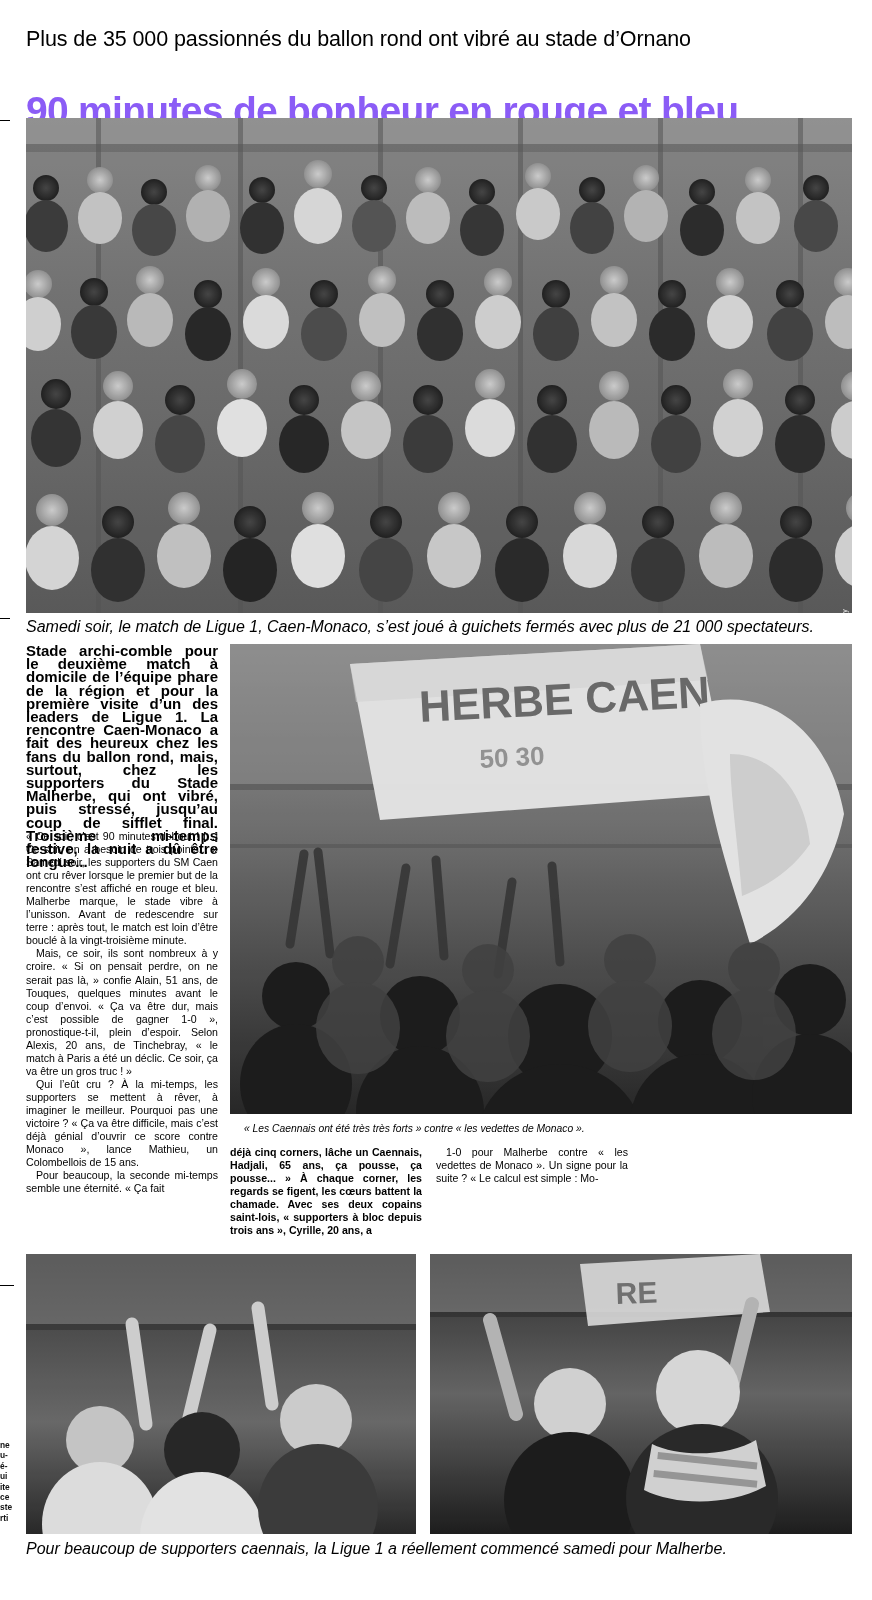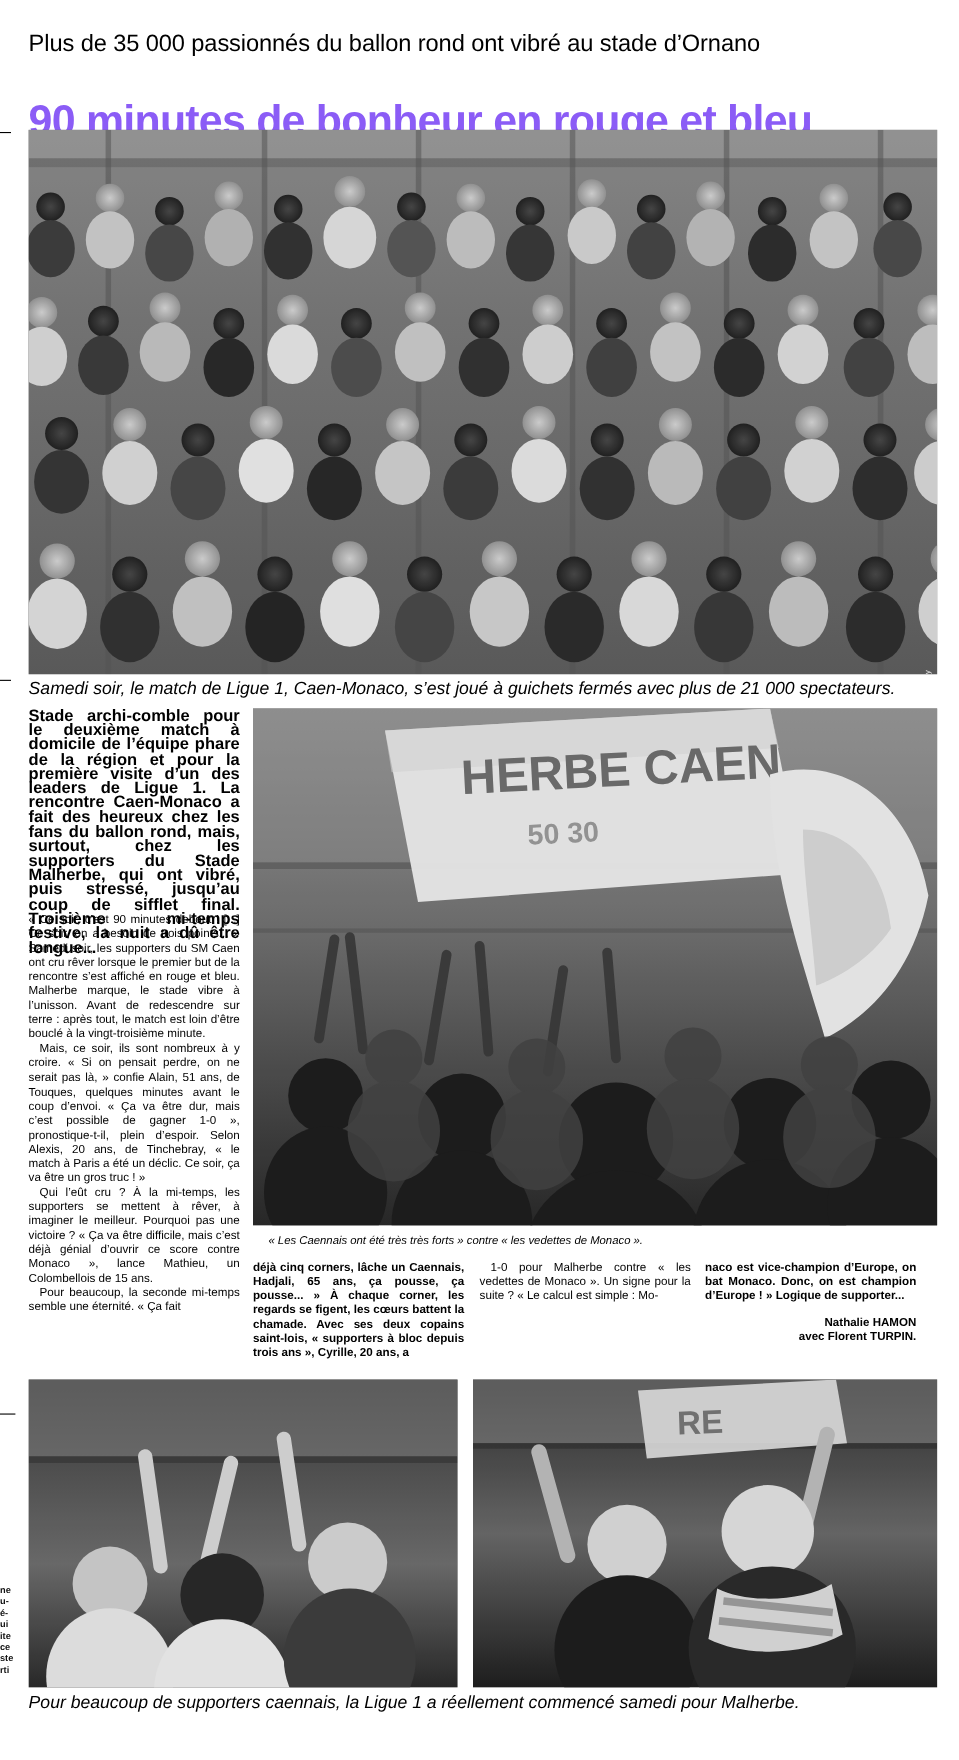--- a/index.html
+++ b/index.html
@@ -378,27 +378,20 @@
   <div class="photo-caption-italic" style="left:244px;top:1122px;width:622px;">« Les Caennais ont été très très forts » contre « les vedettes de Monaco ».</div>
 
   <div class="col" style="left:230px;top:1146px;width:192px;">
     <p class="first b">déjà cinq corners, lâche un Caennais, Hadjali, 65 ans, ça pousse, ça pousse... » À chaque corner, les regards se figent, les cœurs battent la chamade. Avec ses deux copains saint-lois, « supporters à bloc depuis trois ans », Cyrille, 20 ans, a</p>
   </div>
 
   <div class="col" style="left:436px;top:1146px;width:192px;">
     <p>1-0 pour Malherbe contre « les vedettes de Monaco ». Un signe pour la suite ? « Le calcul est simple : Mo-</p>
   </div>
 
-  <div class="col" style="left:641px;top:1146px;width:192px;">
-    <p class="first b">naco est vice-champion d’Europe, on bat Monaco. Donc, on est champion d’Europe ! » Logique de supporter...</p>
-    <div class="sig">
-      <div>Nathalie HAMON</div>
-      <div>avec Florent TURPIN.</div>
-    </div>
-  </div>
 
   <div class="photo" style="left:26px;top:1254px;width:390px;height:280px;">
     <svg class="noise" viewBox="0 0 390 280" preserveAspectRatio="none">
       <defs>
         <linearGradient id="bg3" x1="0" y1="0" x2="0" y2="1">
           <stop offset="0%" stop-color="#3a3a3a"></stop>
           <stop offset="60%" stop-color="#6e6e6e"></stop>
           <stop offset="100%" stop-color="#2b2b2b"></stop>
         </linearGradient>
       </defs>

